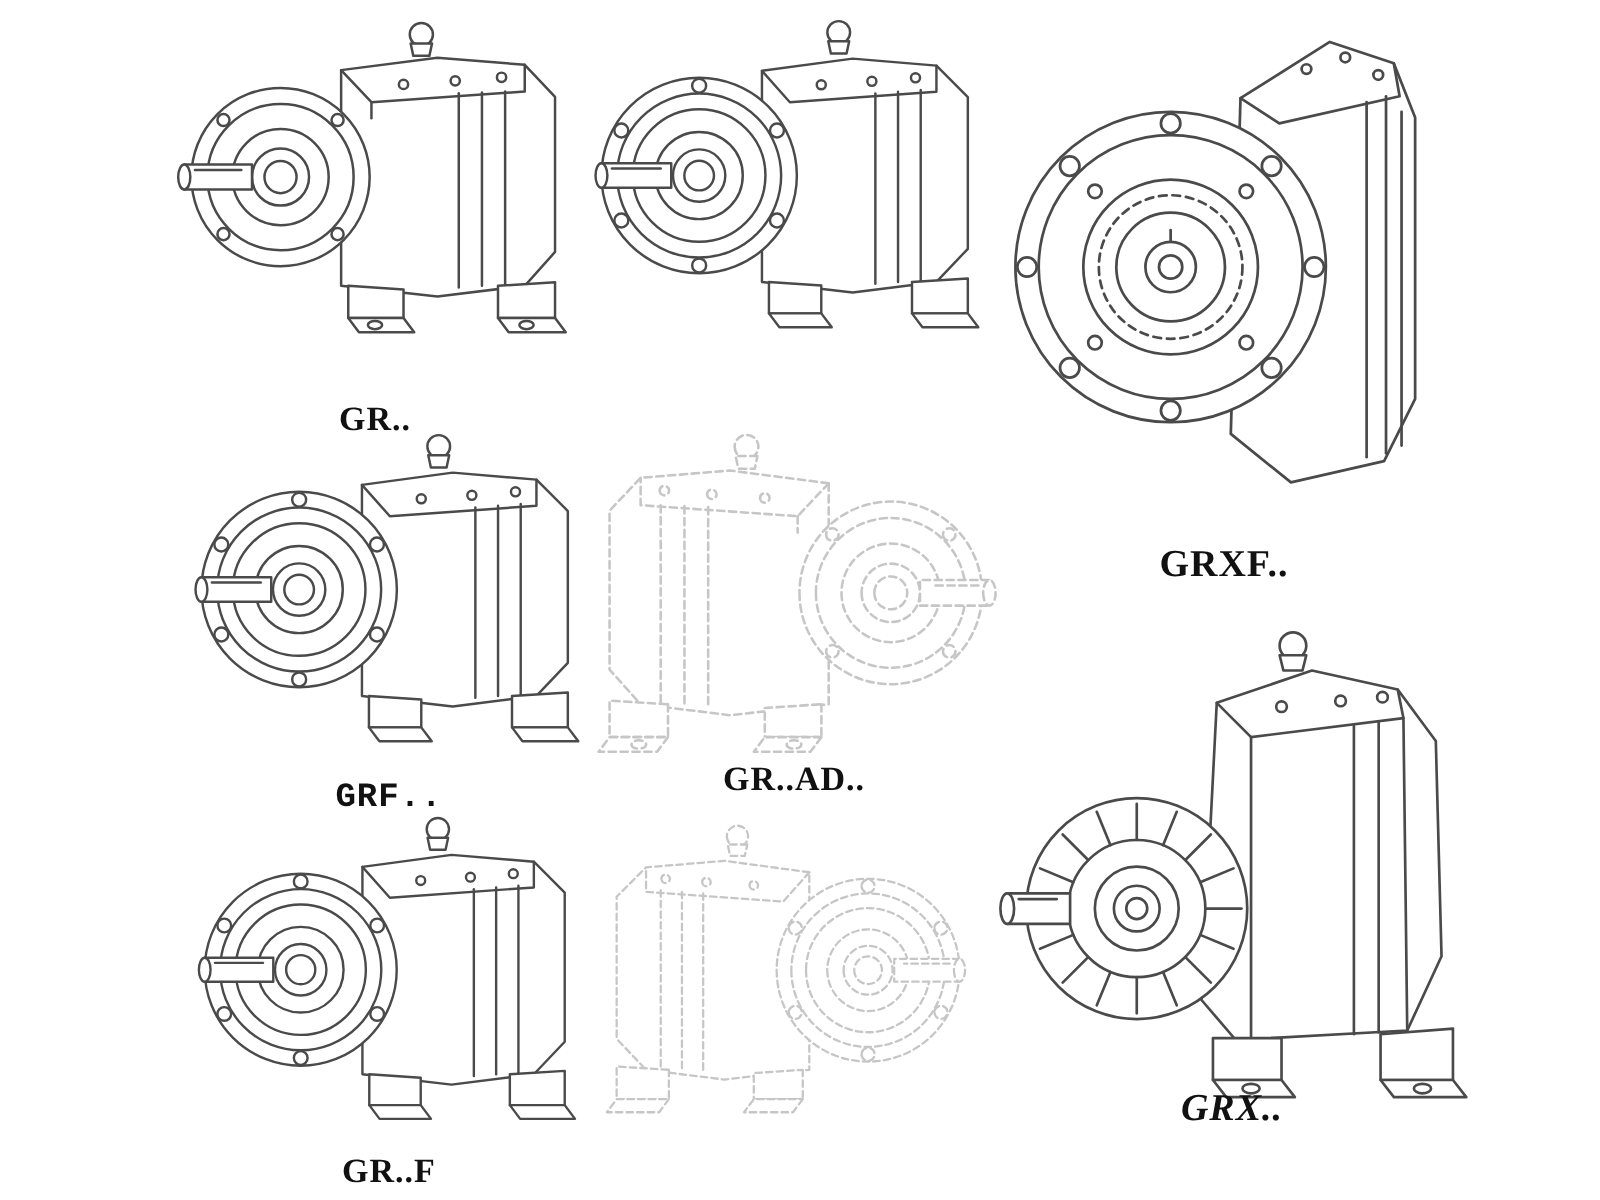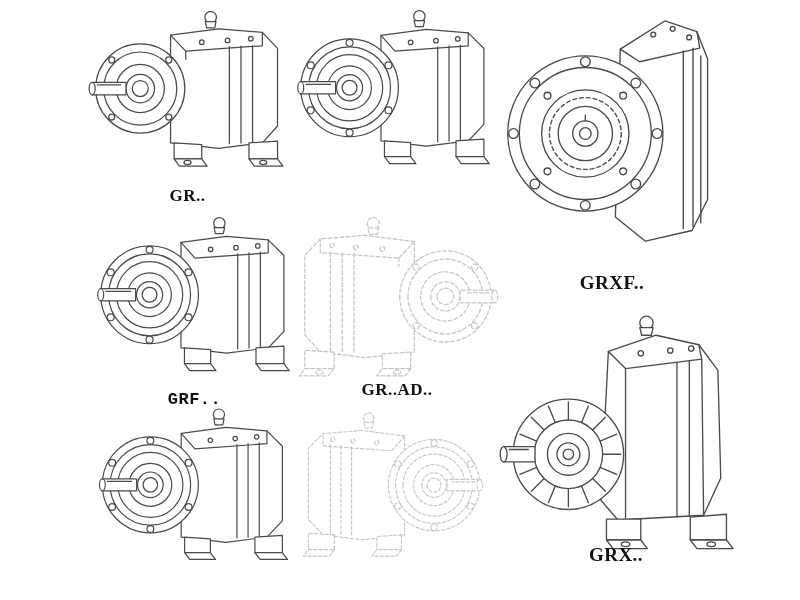--- a/index.html
+++ b/index.html
@@ -175,21 +175,21 @@
   </defs>
 </svg>
 
 <div class="page">
 
   <div class="fig" style="left:85px;top:2px;width:205px;height:182px;">
     <svg class="ink" viewBox="0 0 230 190">
         <use href="#sym-r"></use>
       </svg>
   </div>
-  <div class="caption" style="left:85px;top:186px;width:205px;">GR..</div>
+  <div class="caption" style="left:85px;top:200px;width:205px;">GR..</div>
 
   <div class="fig" style="left:292px;top:2px;width:205px;height:182px;">
     <svg class="ink" viewBox="0 0 235 196">
         <use href="#sym-rf"></use>
       </svg>
   </div>
 
   <div class="fig" style="left:498px;top:0px;width:228px;height:268px;">
     <svg class="ink" viewBox="0 0 235 265">
         <use href="#sym-grxf"></use>
@@ -209,27 +209,28 @@
       <use href="#sym-r" transform="translate(230,0) scale(-1,1)"></use>
     </svg>
   </div>
   <div class="caption" style="left:292px;top:380px;width:210px;">GR..AD..</div>
 
   <div class="fig" style="left:92px;top:406px;width:205px;height:168px;">
     <svg class="ink" viewBox="0 0 235 196">
         <use href="#sym-rf"></use>
       </svg>
   </div>
+  <div class="caption" style="left:92px;top:576px;width:205px;">GR..F</div>
 
   <div class="fig" style="left:292px;top:410px;width:200px;height:160px;">
     <svg class="faint" viewBox="0 0 235 196">
       <use href="#sym-rf" transform="translate(235,0) scale(-1,1)"></use>
     </svg>
   </div>
 
   <div class="fig" style="left:496px;top:296px;width:240px;height:268px;">
     <svg class="ink" viewBox="0 0 252 265">
         <use href="#sym-grx"></use>
       </svg>
   </div>
-  <div class="caption big" style="left:496px;top:544px;width:240px;">GRX..</div>
+  <div class="caption big" style="left:496px;top:544px;width:240px;font-style:italic;">GRX..</div>
 
 </div>
 
 </body></html>

